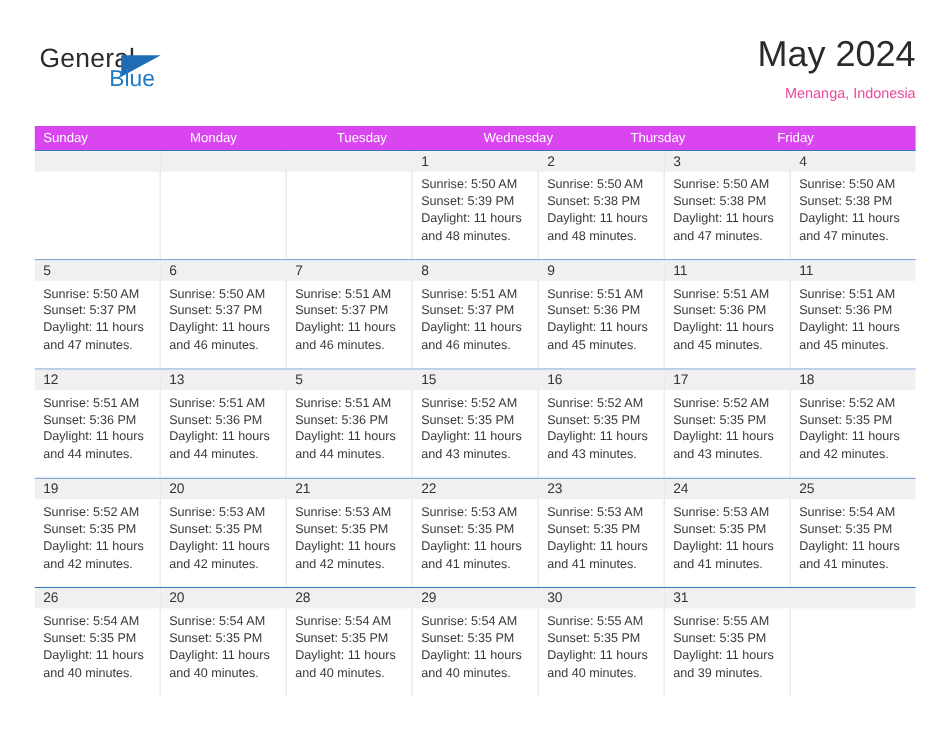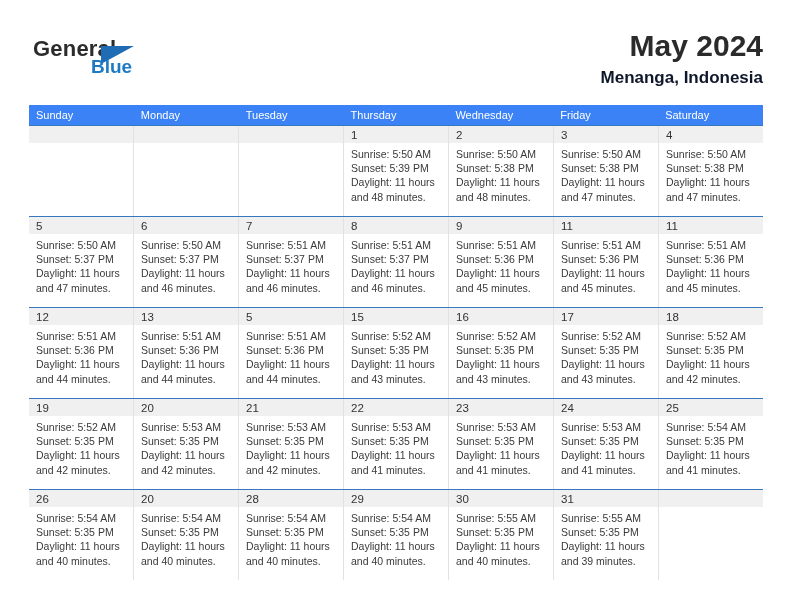--- a/index.html
+++ b/index.html
@@ -21,21 +21,20 @@
     box-sizing: border-box;
   }
 
   
   .header {
     position: absolute;
     left: 29px;
     top: 30px;
     right: 29px;
     height: 68px;
-    font-weight: bold;
   }
   .logo {
     position: absolute;
     left: 0;
     top: 6px;
     width: 200px;
     height: 56px;
   }
   .logo-general {
     position: absolute;
@@ -69,37 +68,37 @@
     top: 0;
     text-align: right;
   }
   .cal-title {
     font-size: 30px;
     color: #2b2b2b;
     line-height: 32px;
     white-space: nowrap;
   }
   .cal-subtitle {
-    font-size: 17px;
-    color: #0f172a;
+    font-size: 12px;
+    color: #ec4899;
     line-height: 20px;
     margin-top: 6px;
     white-space: nowrap;
   }
 
   
   .calendar {
     position: absolute;
     left: 29px;
     top: 105px;
     width: 734px;
   }
   .weekday-row {
     display: flex;
-    background: #3b82f6;
+    background: #d946ef;
     height: 20px;
   }
   .weekday-cell {
     flex: 1 1 0;
     color: #ffffff;
     font-size: 11px;
     line-height: 20px;
     padding-left: 7px;
     box-sizing: border-box;
     white-space: nowrap;
@@ -161,24 +160,23 @@
       <div class="cal-title">May 2024</div>
       <div class="cal-subtitle">Menanga, Indonesia</div>
     </div>
   </div>
 
   <div class="calendar">
     <div class="weekday-row">
       <div class="weekday-cell">Sunday</div>
       <div class="weekday-cell">Monday</div>
       <div class="weekday-cell">Tuesday</div>
+      <div class="weekday-cell">Wednesday</div>
       <div class="weekday-cell">Thursday</div>
-      <div class="weekday-cell">Wednesday</div>
       <div class="weekday-cell">Friday</div>
-      <div class="weekday-cell">Saturday</div>
     </div>
 
     <div class="week-row">
       <div class="day-cell empty">
         <div class="day-number"></div>
 
       </div>
       <div class="day-cell empty">
         <div class="day-number"></div>
 

